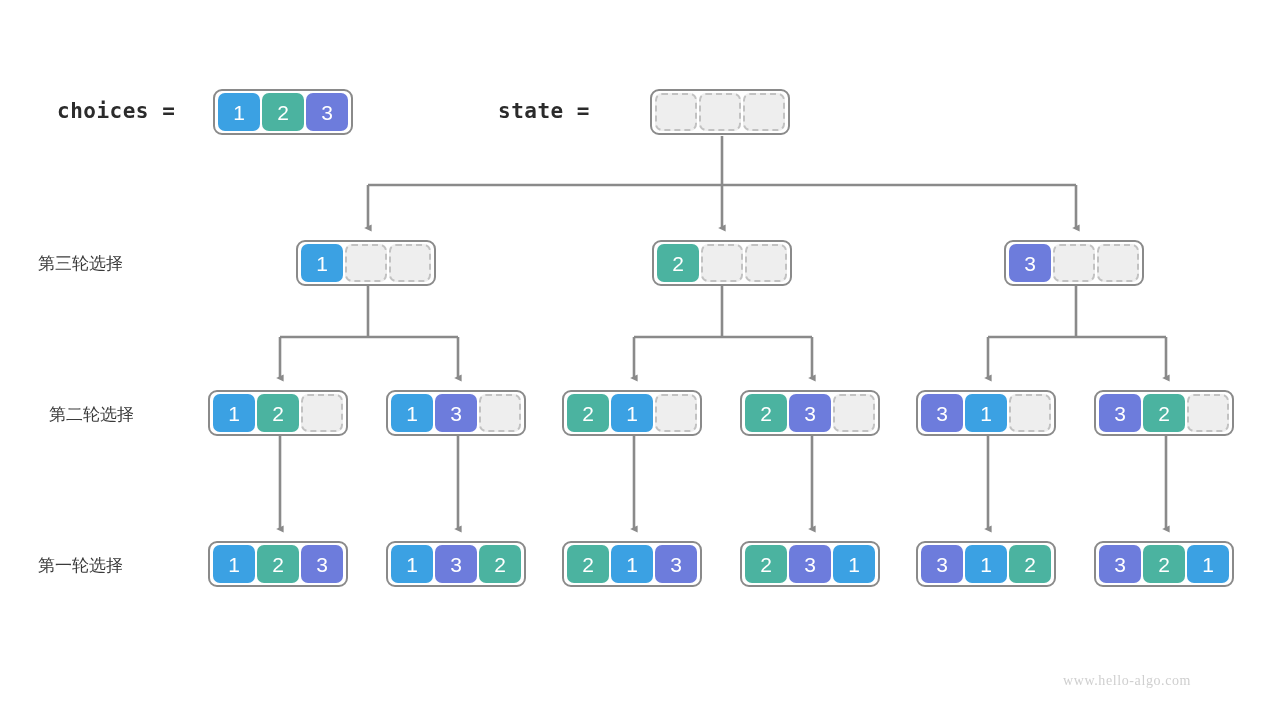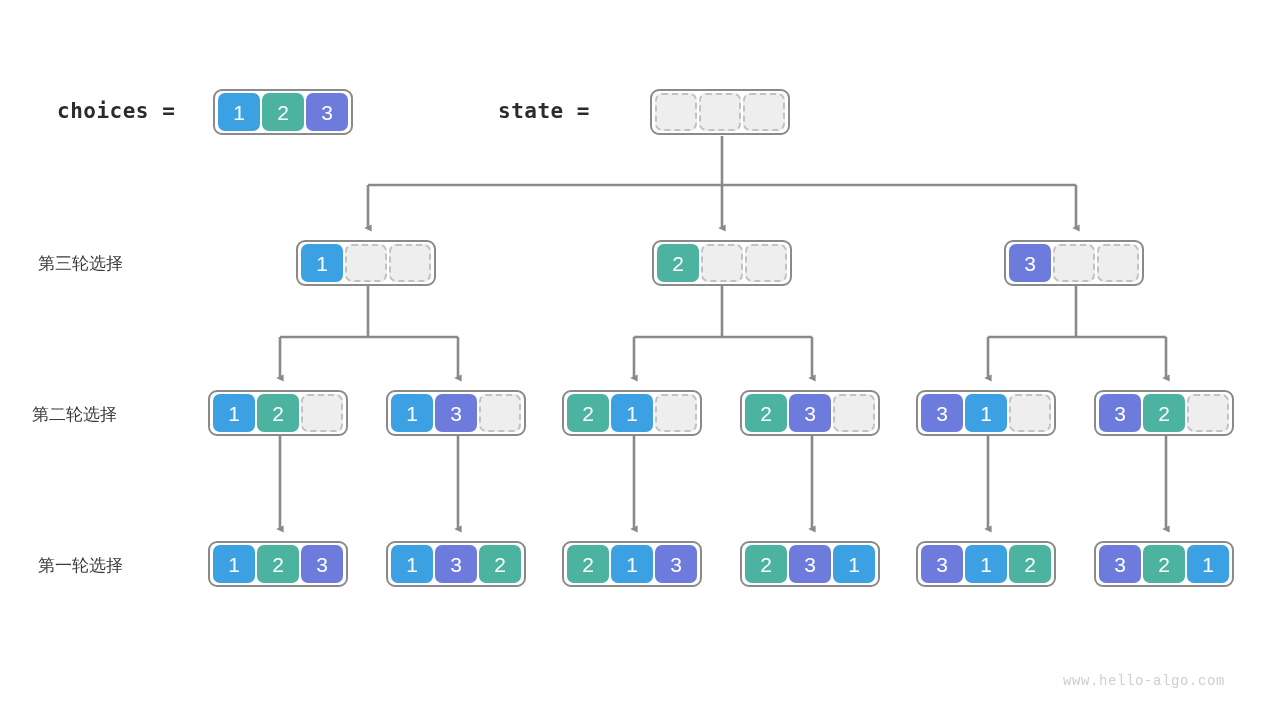--- a/index.html
+++ b/index.html
@@ -38,21 +38,21 @@
   }
   .row-label {
     position: absolute;
     font-family: "Liberation Sans", "DejaVu Sans", sans-serif;
     font-size: 17px;
     color: #3a3a3a;
     white-space: nowrap;
   }
   .watermark {
     position: absolute;
-    font-family: Liberation Mono, monospace;
+    font-family: Liberation Serif, serif;
     font-size: 14px;
     color: #cfcfcf;
     letter-spacing: 0.6px;
     white-space: nowrap;
   }
 
   
   .array-box {
     position: absolute;
     box-sizing: border-box;
@@ -141,21 +141,21 @@
 
   <div class="mono-label" style="left:498px; top:99px;">state =</div>
 
   <div class="array-box" id="state-box" style="left:650px; top:89px;">
       <div class="cell empty"></div>
       <div class="cell empty"></div>
       <div class="cell empty"></div>
     </div>
 
   <div class="row-label" style="left:38px; top:252px;">第三轮选择</div>
-  <div class="row-label" style="left:32px; top:403px;">第二轮选择</div>
+  <div class="row-label" style="left:49px; top:403px;">第二轮选择</div>
   <div class="row-label" style="left:38px; top:554px;">第一轮选择</div>
 
   <div id="level1-layer">
       <div class="array-box" style="left: 296px; top: 240px;">
         <div class="cell v1">1</div>
         <div class="cell empty"></div>
         <div class="cell empty"></div>
       </div>
       <div class="array-box" style="left: 652px; top: 240px;">
         <div class="cell v2">2</div>

